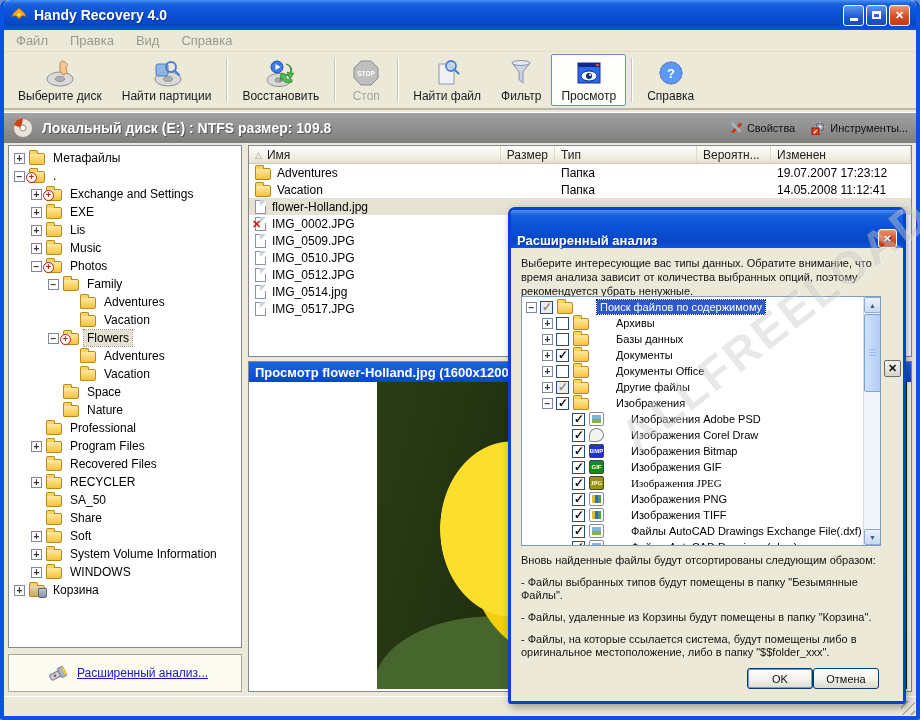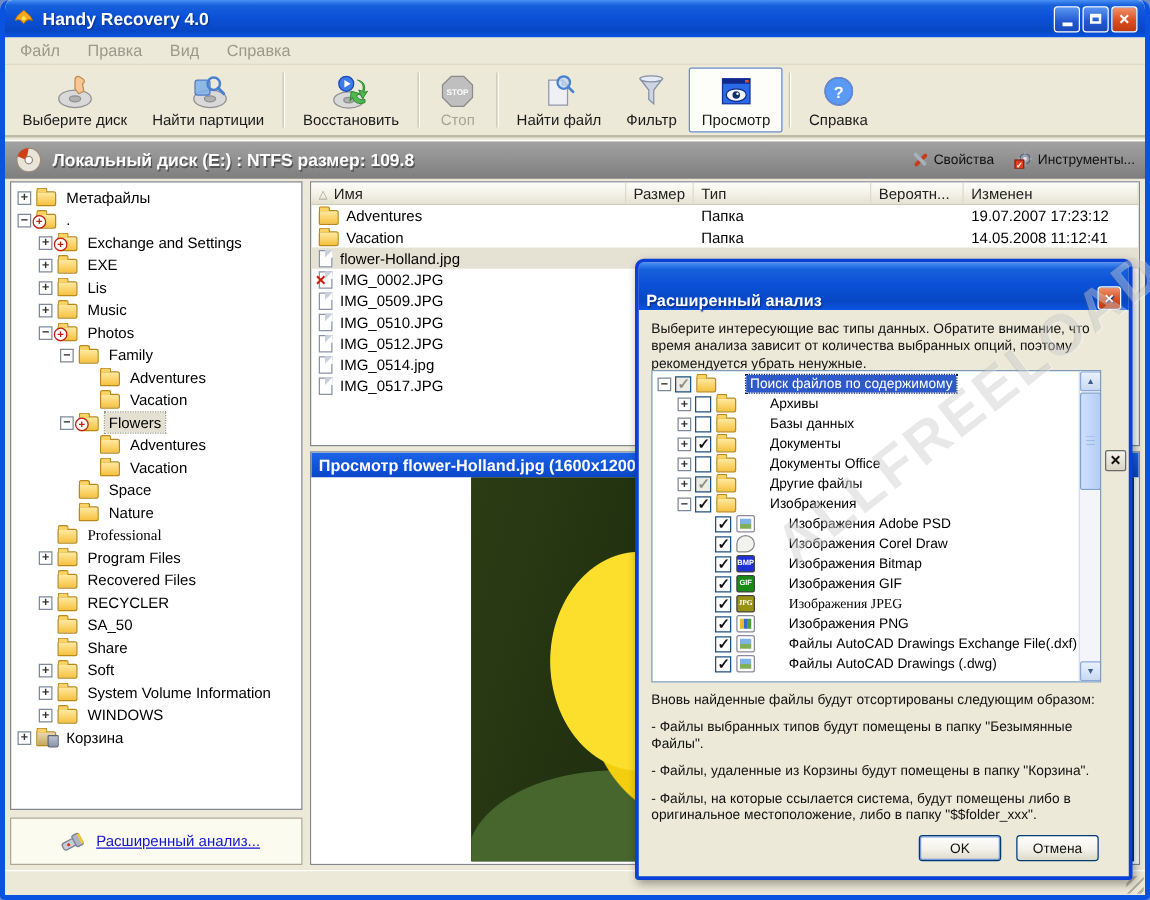--- a/index.html
+++ b/index.html
@@ -142,21 +142,21 @@
   .sbtn{position:absolute;left:0;width:17px;height:16px;background:linear-gradient(180deg,#E9F1FC,#C9D9F3);
         border:1px solid #8CA8D8;border-radius:2px;color:#3C5A8C;font-size:7px;display:flex;align-items:center;justify-content:center;}
   .sbtn.up{top:0;} .sbtn.down{bottom:0;}
   .sthumb{position:absolute;left:0;top:17px;width:17px;height:78px;border:1px solid #7DA2CE;border-radius:2px;
         background:linear-gradient(90deg,#CFE0FB,#B4CDF6);}
   .sthumb::after{content:"";position:absolute;left:4px;right:4px;top:34px;height:8px;
         background-image:repeating-linear-gradient(180deg,#9DBBE8 0 1px,rgba(0,0,0,0) 1px 3px);}
 
   .dlg-outro{position:absolute;left:10px;top:344px;width:372px;font-size:11px;line-height:13px;color:#111;}
   .dlg-outro div{margin-bottom:9px;}
-  .dlg-buttons{position:absolute;right:24px;bottom:12px;display:flex;gap:12px;}
+  .dlg-buttons{position:absolute;right:24px;bottom:12px;display:flex;gap:0;}
   .btn{min-width:66px;height:21px;font-size:11px;color:#111;border:1px solid #003C74;border-radius:3px;
        background:linear-gradient(180deg,#FFFFFF,#F2F1EA 55%,#DDDAC8);display:flex;align-items:center;justify-content:center;padding:0 10px;}
   .btn.default{box-shadow:0 0 0 1px #7A98DF inset;}
 
   .watermark{position:absolute;left:610px;top:420px;z-index:30;transform:rotate(-38deg);transform-origin:left top;
        font-size:46px;font-weight:bold;letter-spacing:3px;color:rgba(90,90,90,0.14);
        text-shadow:1px 1px 0 rgba(255,255,255,0.35);pointer-events:none;white-space:nowrap;}
 
   a{text-decoration:underline;}
 </style>
@@ -400,21 +400,21 @@
             </span>
             <span class="tlabel">Space</span>
           </div>
           <div class="trow" style="padding-left: 39px;">
             <span class="expander empty"></span>
             <span class="icw">
               <span class="ic-folder"></span>
             </span>
             <span class="tlabel">Nature</span>
           </div>
-          <div class="trow" style="padding-left: 22px; font-family: Liberation Serif, serif;">
+          <div class="trow" style="padding-left: 22px;">
             <span class="expander empty"></span>
             <span class="icw">
               <span class="ic-folder"></span>
             </span>
             <span class="tlabel">Professional</span>
           </div>
           <div class="trow" style="padding-left: 22px;">
             <span class="expander">+</span>
             <span class="icw">
               <span class="ic-folder"></span>
@@ -740,20 +740,26 @@
           </div>
           <div class="drow" style="padding-left: 34px;">
             <span class="expander empty"></span>
             <span class="cb checked"></span>
             <span class="ft image2"></span>
             <span class="dlabel">Изображения PNG</span>
           </div>
           <div class="drow" style="padding-left: 34px;">
             <span class="expander empty"></span>
             <span class="cb checked"></span>
+            <span class="ft image2"></span>
+            <span class="dlabel">Изображения TIFF</span>
+          </div>
+          <div class="drow" style="padding-left: 34px;">
+            <span class="expander empty"></span>
+            <span class="cb checked"></span>
             <span class="ft image"></span>
             <span class="dlabel">Файлы AutoCAD Drawings Exchange File(.dxf)</span>
           </div>
           <div class="drow" style="padding-left: 34px;">
             <span class="expander empty"></span>
             <span class="cb checked"></span>
             <span class="ft image"></span>
             <span class="dlabel">Файлы AutoCAD Drawings (.dwg)</span>
           </div>
         </div>

